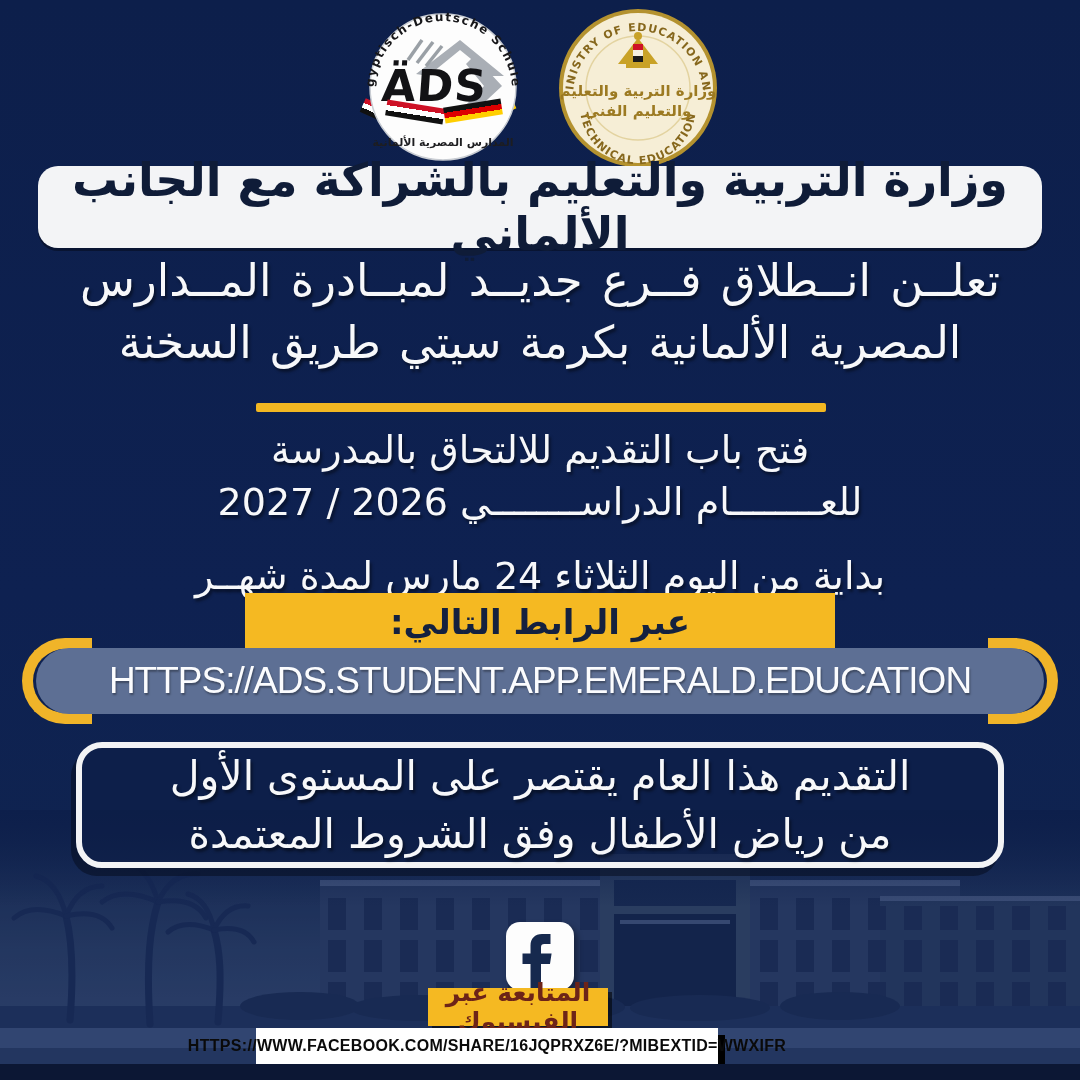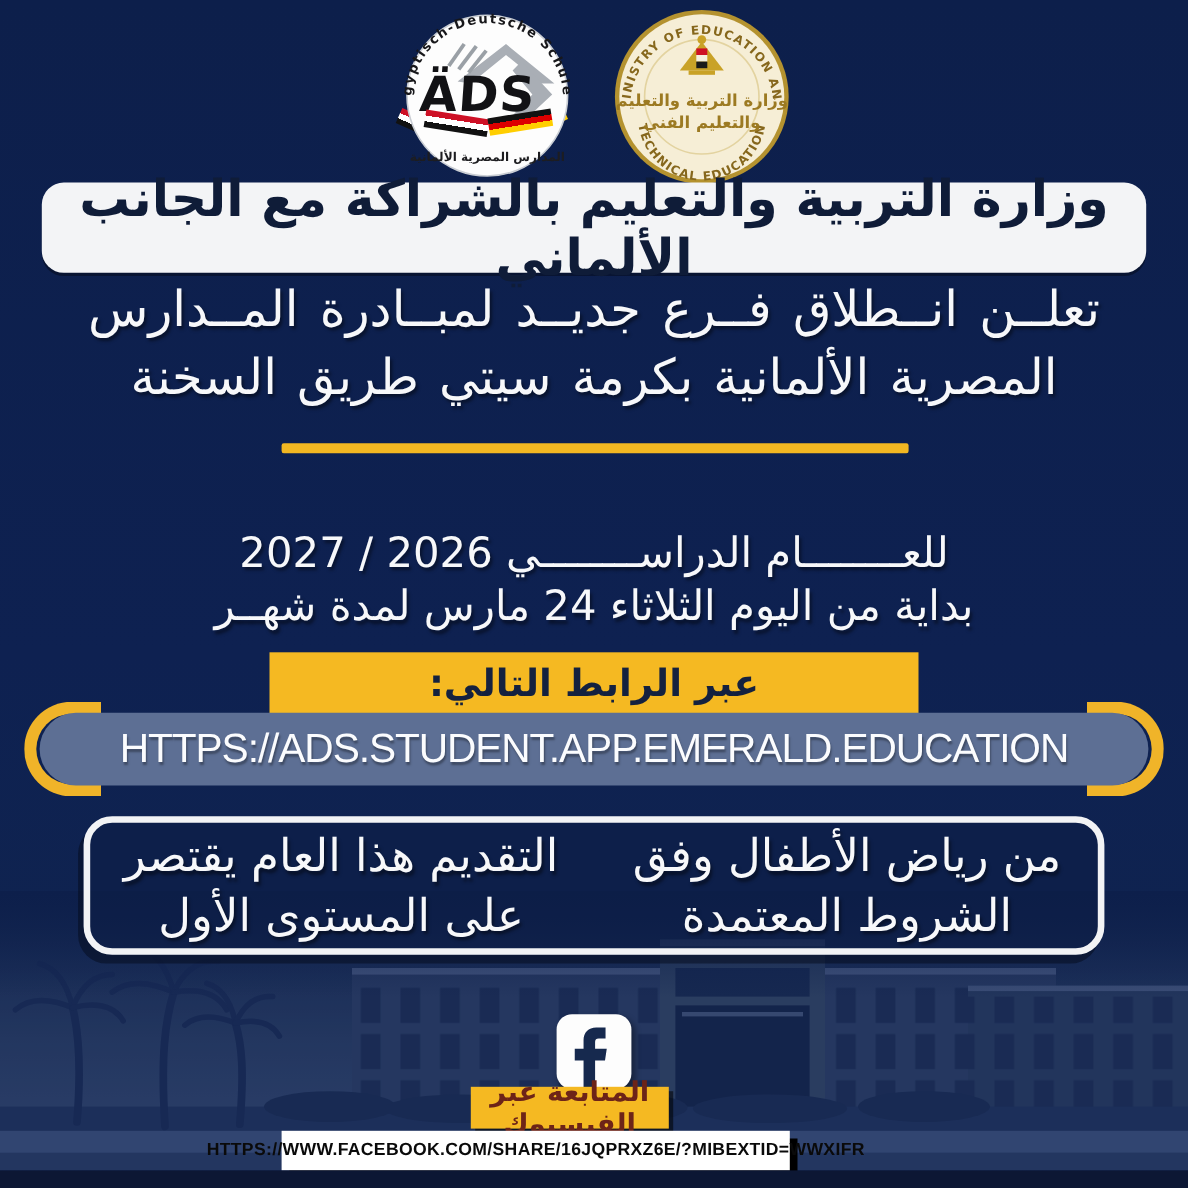--- a/index.html
+++ b/index.html
@@ -16,41 +16,41 @@
     left:38px;top:166px;width:1004px;height:82px;background:#f3f4f6;border-radius:20px;
     display:flex;align-items:center;justify-content:center;
     color:#0f1c38;font-weight:700;font-size:46px;box-shadow:0 3px 0 rgba(0,0,0,.35);
   }
   .ann1{left:30px;top:254px;width:1020px;font-size:45px;word-spacing:5px;}
   .ann2{left:30px;top:316px;width:1020px;font-size:45px;word-spacing:4px;}
   .divider{left:256px;top:403px;width:570px;height:9px;background:#f2b722;border-radius:2px;}
   .adm{left:110px;width:860px;font-size:38px;}
   .adm1{top:428px;}
   .adm2{top:480px;}
-  .adm3{top:529px;}
+  .adm3{top:554px;}
   .link-label{
     left:245px;top:593px;width:590px;height:57px;background:#f5b922;
     display:flex;align-items:center;justify-content:center;
     color:#14213f;font-weight:700;font-size:34px;
   }
   .url-pill{
     left:36px;top:648px;width:1008px;height:66px;background:#5d6f94;border-radius:33px;
     display:flex;align-items:center;justify-content:center;
     color:#fbfcfe;font-weight:400;font-size:37px;letter-spacing:-1px;
     font-family:"Liberation Sans","DejaVu Sans",sans-serif;
     text-shadow:1px 2px 2px rgba(0,0,0,.35);direction:ltr;white-space:nowrap;
   }
   .bracket{width:70px;height:86px;top:638px;border:11px solid #f0b429;}
   .bracket-left{left:22px;border-right:none;border-radius:43px 0 0 43px;}
   .bracket-right{left:988px;border-left:none;border-radius:0 43px 43px 0;}
   .note-box{
     left:76px;top:742px;width:928px;height:126px;
     border:6px solid #f2f3f5;border-radius:26px;background:rgba(13,30,70,.55);
     box-shadow:-5px 8px 0 rgba(4,10,26,.5);
-    display:flex;flex-direction:row;align-items:center;justify-content:center;gap:4px;
+    display:flex;flex-direction:column;align-items:center;justify-content:center;gap:4px;
   }
   .note-line{font-size:41px;line-height:54px;width:100%;}
   .fb-icon{
     left:506px;top:922px;width:68px;height:68px;background:#fdfdfd;border-radius:14px;
     overflow:hidden;box-shadow:3px 4px 6px rgba(0,0,0,.4);
   }
   .fb-label{
     left:428px;top:988px;width:180px;height:38px;background:#f5b922;
     display:flex;align-items:center;justify-content:center;
     color:#6d2418;font-weight:700;font-size:25px;box-shadow:4px 4px 0 rgba(0,0,0,.55);
@@ -207,20 +207,21 @@
     <text x="82" y="110" text-anchor="middle" font-size="15" font-weight="bold" fill="#9c7a22" direction="rtl" font-family="DejaVu Sans, sans-serif">والتعليم الفني</text>
   </svg>
 
   <div class="abs title-banner ar">وزارة التربية والتعليم بالشراكة مع الجانب الألماني</div>
 
   <div class="abs ar white-txt ann1">تعلــن انــطلاق فــرع جديــد لمبــادرة المــدارس</div>
   <div class="abs ar white-txt ann2">المصرية الألمانية بكرمة سيتي طريق السخنة</div>
 
   <div class="abs divider"></div>
 
+  <div class="abs ar white-txt adm adm1">فتح باب التقديم للالتحاق بالمدرسة</div>
   <div class="abs ar white-txt adm adm2">للعــــــــام الدراســــــــي 2026 / 2027</div>
   <div class="abs ar white-txt adm adm3">بداية من اليوم الثلاثاء 24 مارس لمدة شهــر</div>
 
   <div class="abs link-label ar">عبر الرابط التالي:</div>
   <div class="abs bracket bracket-left"></div>
   <div class="abs bracket bracket-right"></div>
   <div class="abs url-pill">HTTPS://ADS.STUDENT.APP.EMERALD.EDUCATION</div>
 
   <div class="abs note-box">
     <div class="ar white-txt note-line">التقديم هذا العام يقتصر على المستوى الأول</div>

